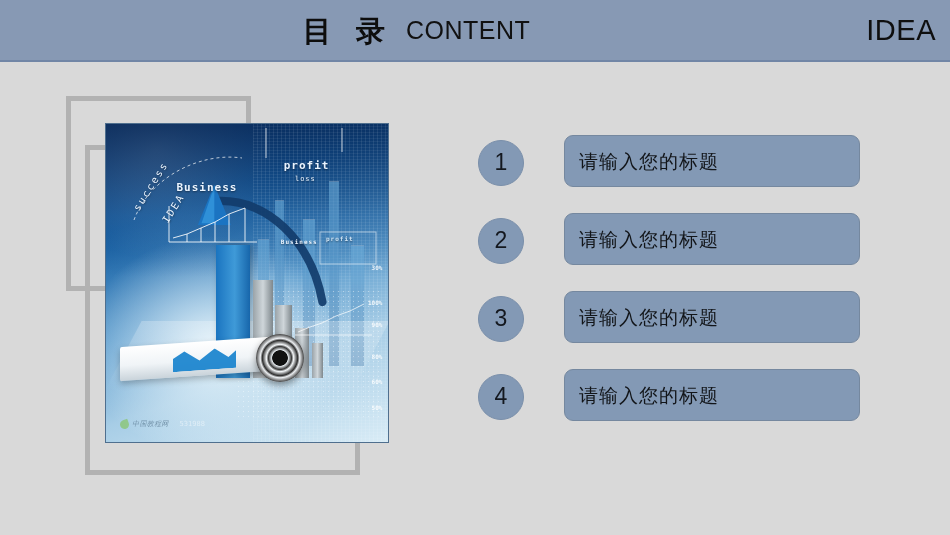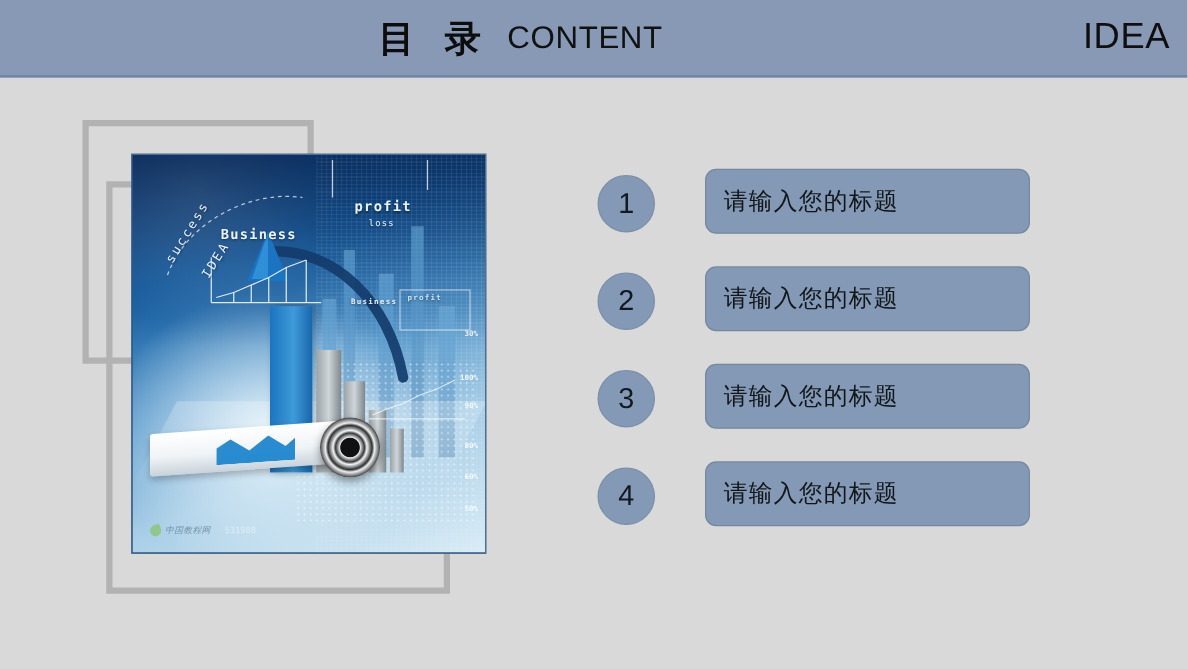--- a/index.html
+++ b/index.html
@@ -315,21 +315,21 @@
     font-size: 23px;
     color: #14181f;
     line-height: 1;
     flex: 0 0 auto;
     margin-left: 8px;
     margin-top: 3px;
   }
 
   .menu-title-box {
     margin-left: 40px;
-    width: 260px;
+    width: 296px;
     height: 52px;
     background: #8399b5;
     border: 1.5px solid #75889f;
     border-radius: 9px;
     display: flex;
     align-items: center;
     padding-left: 14px;
   }
 
   .menu-title-text {

